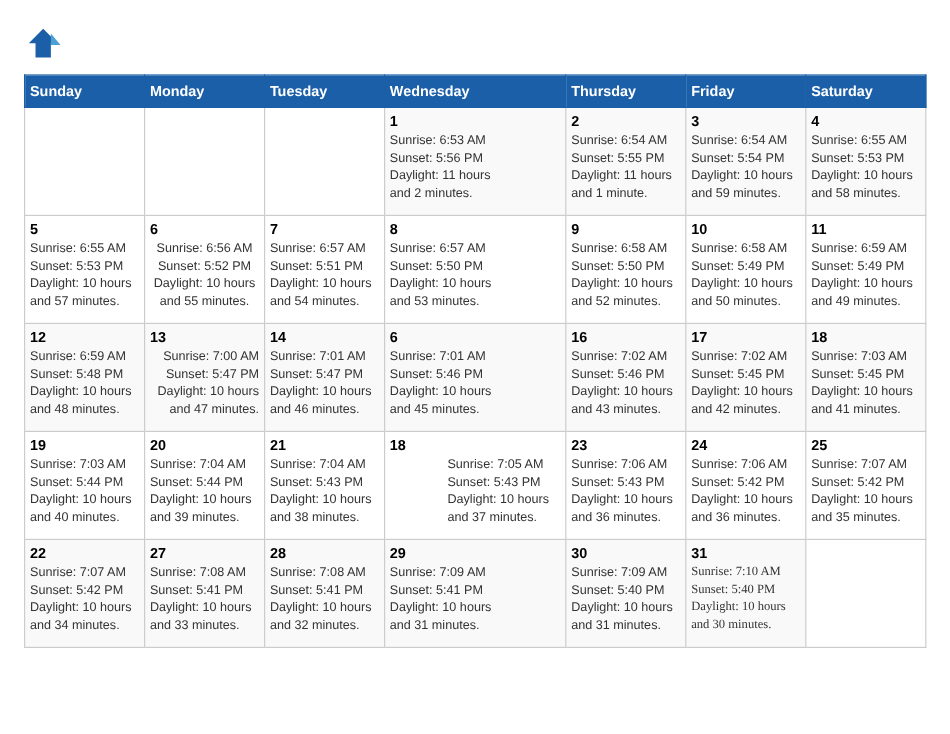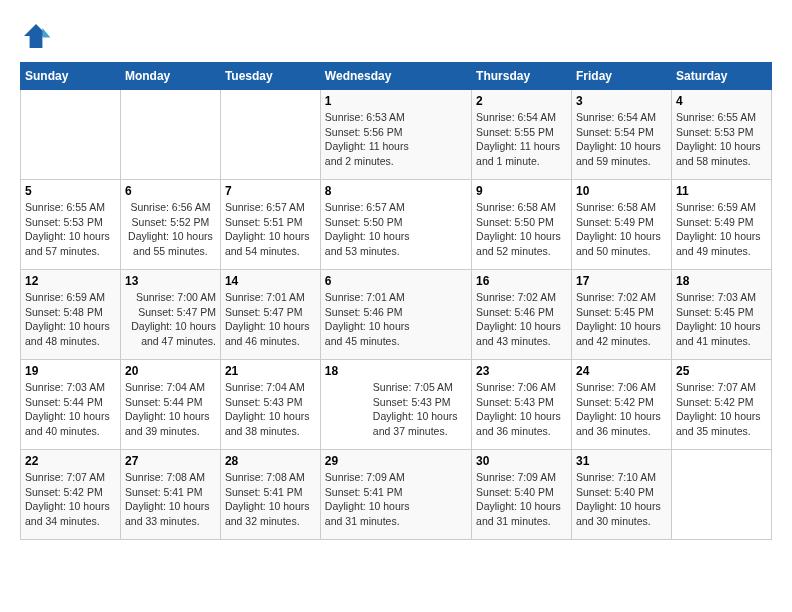--- a/index.html
+++ b/index.html
@@ -335,21 +335,21 @@
         </td>
         <td>
           <span class="day-num">30</span>
           <div class="day-info" style="white-space: pre-line;">Sunrise: 7:09 AM
 Sunset: 5:40 PM
 Daylight: 10 hours
 and 31 minutes.</div>
         </td>
         <td>
           <span class="day-num">31</span>
-          <div class="day-info" style="white-space: pre-line;">Sunrise: 7:10 AM
+          <div class="day-info" style="white-space: pre-line; font-family: Liberation Serif, serif;">Sunrise: 7:10 AM
 Sunset: 5:40 PM
 Daylight: 10 hours
 and 30 minutes.</div>
         </td>
         <td class="empty-cell"></td>
       </tr>
     </tbody>
 </table>
 
 </body></html>

